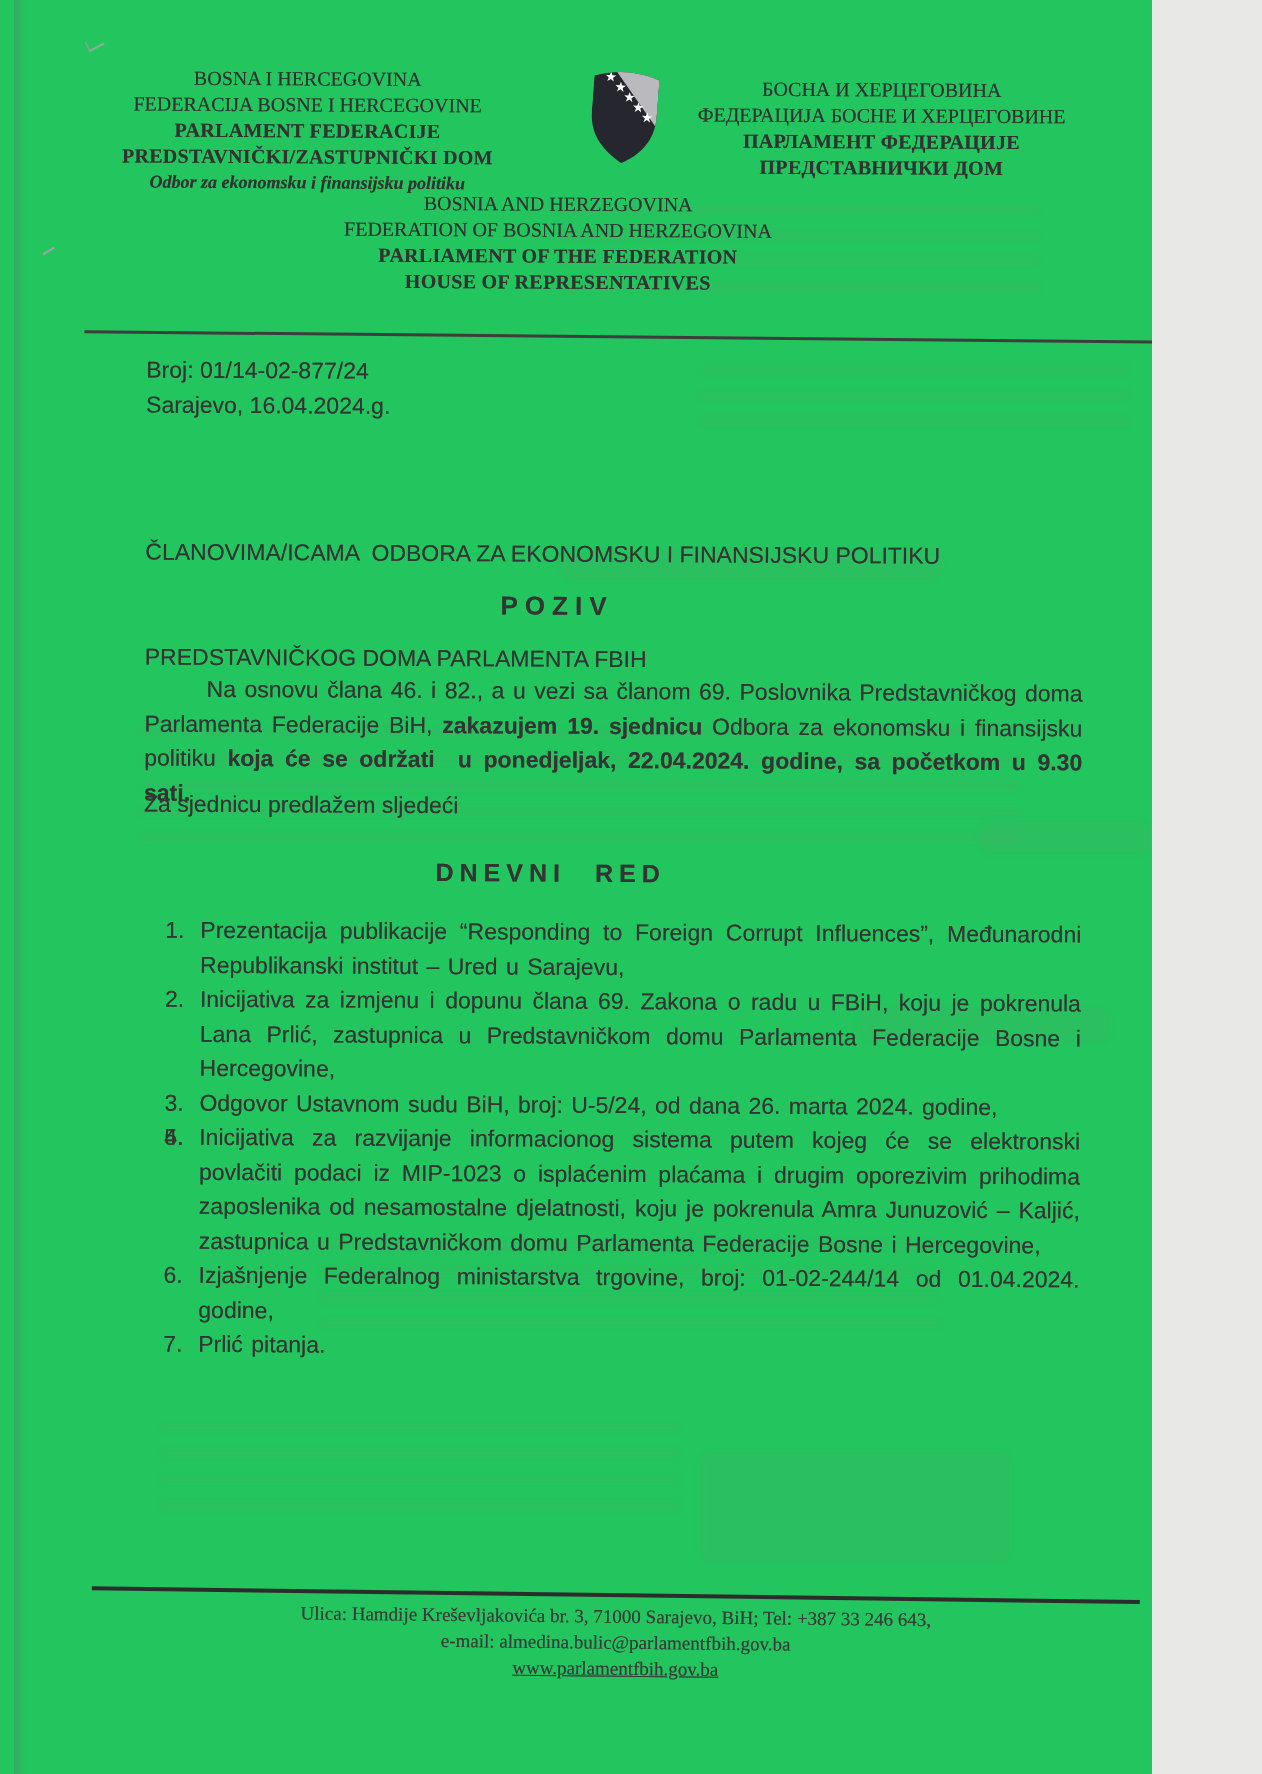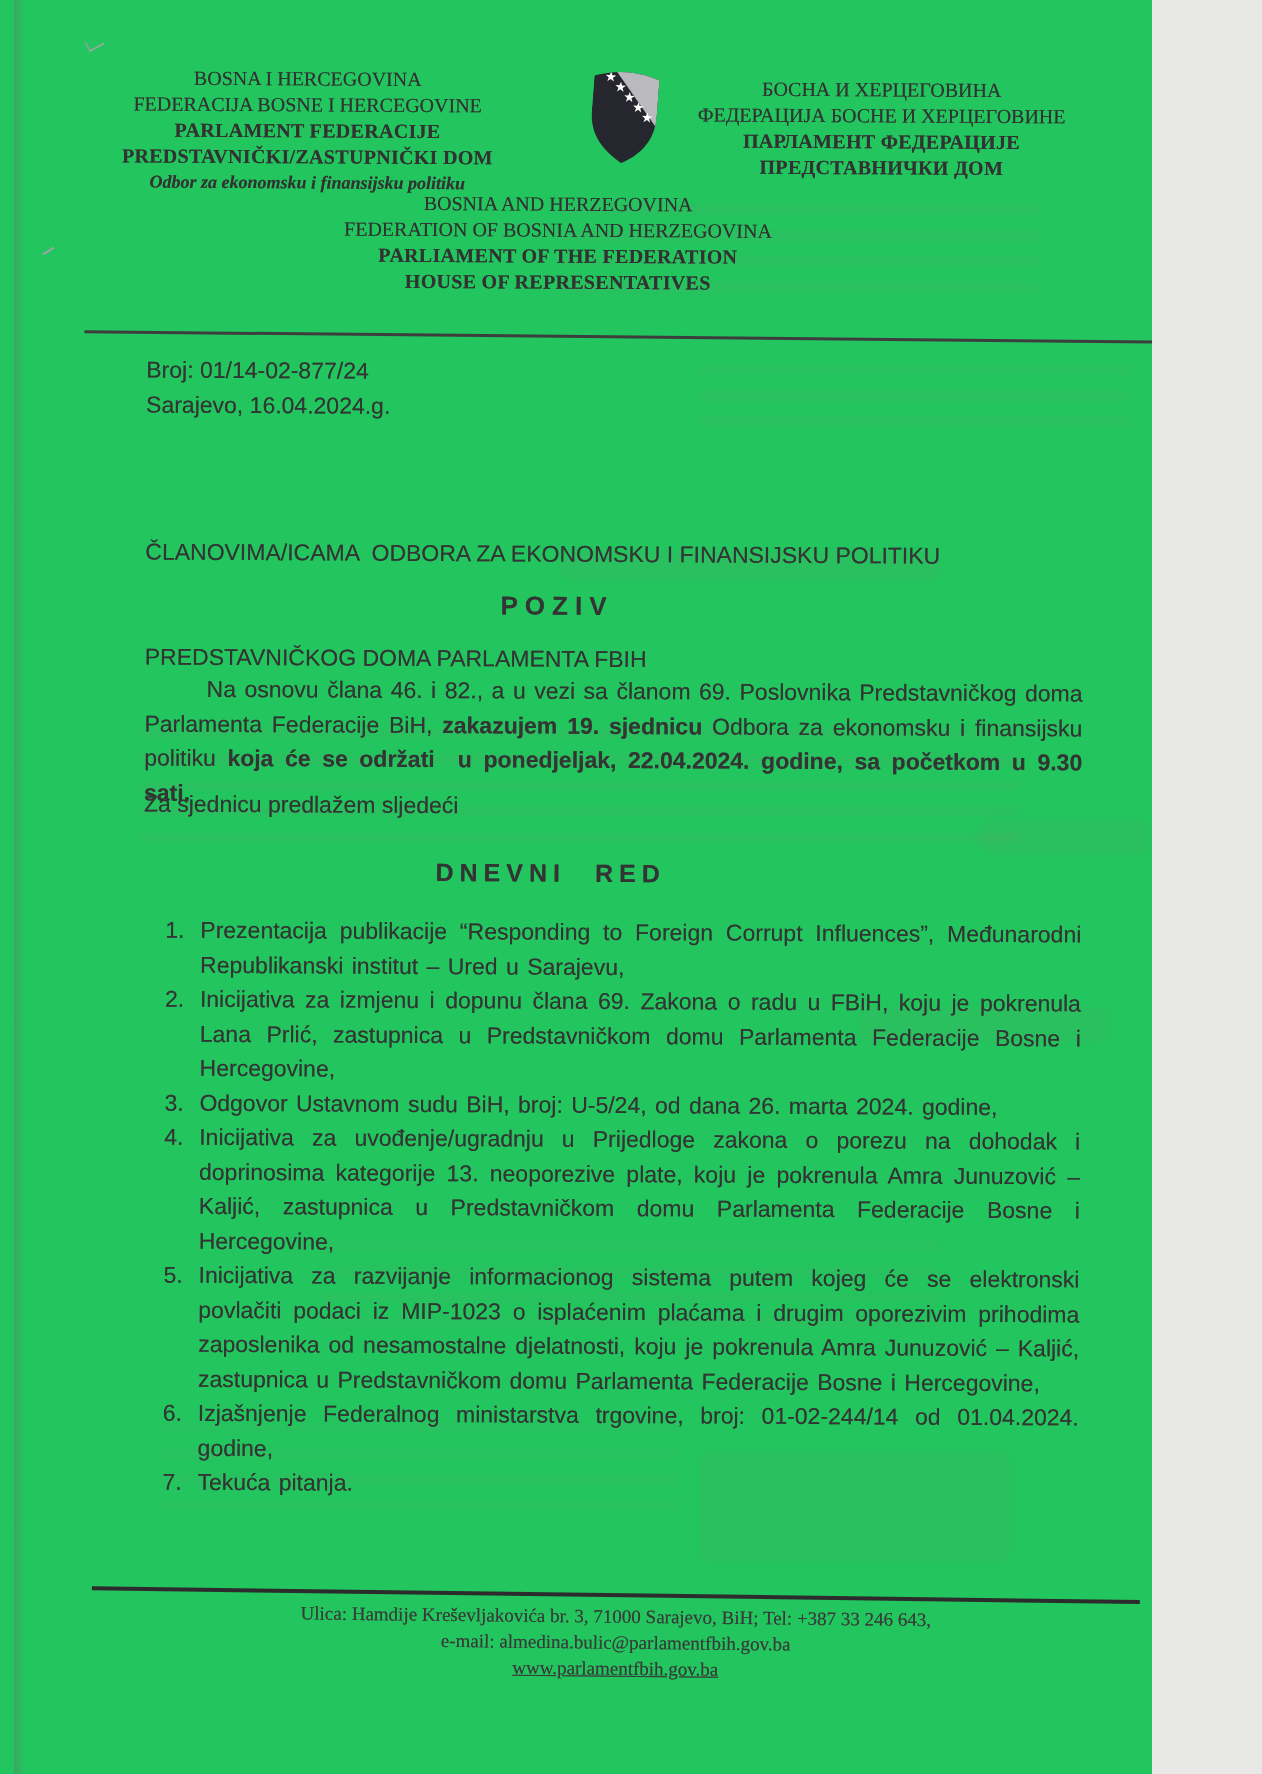--- a/index.html
+++ b/index.html
@@ -161,33 +161,32 @@
       <div class="agenda-item">
         <span class="agenda-num">2.</span>
         <span>Inicijativa za izmjenu i dopunu člana 69. Zakona o radu u FBiH, koju je pokrenula Lana Prlić, zastupnica u Predstavničkom domu Parlamenta Federacije Bosne i Hercegovine,</span>
       </div>
       <div class="agenda-item">
         <span class="agenda-num">3.</span>
         <span>Odgovor Ustavnom sudu BiH, broj: U-5/24, od dana 26. marta 2024. godine,</span>
       </div>
       <div class="agenda-item">
         <span class="agenda-num">4.</span>
-        <span>Inicijativa za uvođenje/ugradnju u Prijedloge zakona o porezu na dohodak i doprinosima kategorije 13. neoporezive plate, koju je pokrenula Amra Junuzović – Kaljić, zastupnica u Predstavničkom domu Parlamenta Federacije Bosne i Hercegovine,</span>
       </div>
       <div class="agenda-item">
         <span class="agenda-num">5.</span>
         <span>Inicijativa za razvijanje informacionog sistema putem kojeg će se elektronski povlačiti podaci iz MIP-1023 o isplaćenim plaćama i drugim oporezivim prihodima zaposlenika od nesamostalne djelatnosti, koju je pokrenula Amra Junuzović – Kaljić, zastupnica u Predstavničkom domu Parlamenta Federacije Bosne i Hercegovine,</span>
       </div>
       <div class="agenda-item">
         <span class="agenda-num">6.</span>
         <span>Izjašnjenje Federalnog ministarstva trgovine, broj: 01-02-244/14 od 01.04.2024. godine,</span>
       </div>
       <div class="agenda-item">
         <span class="agenda-num">7.</span>
-        <span>Tekuća pitanja.</span>
+        <span>Prlić pitanja.</span>
       </div>
     </div>
 
     <div class="rule-2"></div>
     <div class="footer ink">
       <div>Ulica: Hamdije Kreševljakovića br. 3, 71000 Sarajevo, BiH; Tel: +387 33 246 643,</div>
       <div>e-mail: almedina.bulic@parlamentfbih.gov.ba</div>
       <div class="site">www.parlamentfbih.gov.ba</div>
     </div>
 

